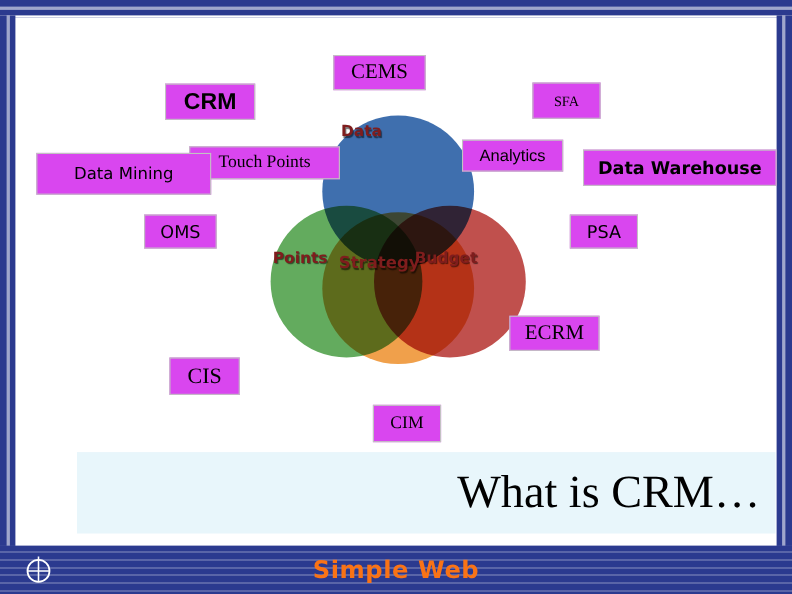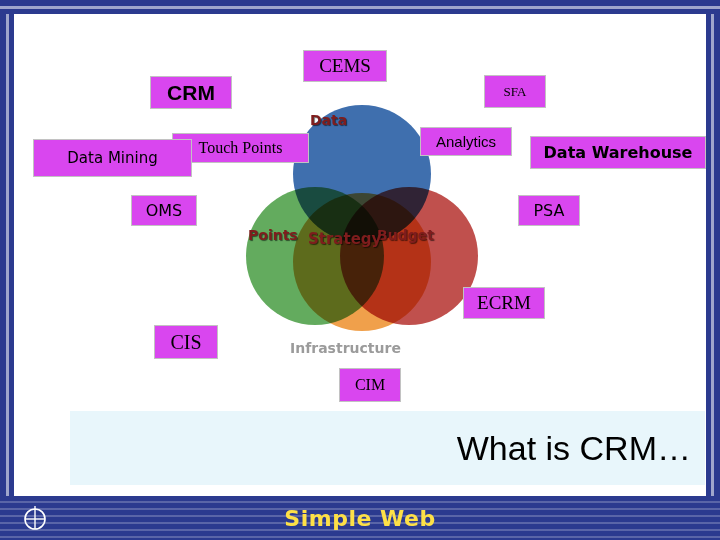--- a/index.html
+++ b/index.html
@@ -91,21 +91,21 @@
     width: 720px; height: 44px;
     display: flex;
     align-items: center;
     justify-content: center;
     white-space: nowrap;
   }
   .footer-brand {
     font-family: "DejaVu Sans", sans-serif;
     font-weight: bold;
     font-size: 22px;
-    color: #fde047;
+    color: #f97316;
     letter-spacing: 0.5px;
   }
   .footer-tag {
     font-family: "DejaVu Sans", sans-serif;
     font-size: 14px;
     color: #dfe3f5;
     margin-left: 2px;
   }
 
   
@@ -172,22 +172,22 @@
     left: 70px; top: 411px;
     width: 635px; height: 74px;
     background: #e8f6fb;
     display: flex;
     align-items: center;
     justify-content: flex-end;
     box-sizing: border-box;
     padding-right: 14px;
   }
   .caption-text {
-    font-family: Liberation Sans, sans-serif;
-    font-size: 34px;
+    font-family: Liberation Serif, serif;
+    font-size: 42px;
     color: #000000;
     white-space: nowrap;
   }
 </style>
 </head>
 <body>
 
 <div class="topbar"></div>
 <div class="topbar-inner"></div>
 <div class="leftbar"></div>
@@ -197,21 +197,20 @@
 
 <div class="venn">
   <div class="circle c-data"></div>
   <div class="circle c-people"></div>
   <div class="circle c-budget"></div>
   <div class="circle c-infra"></div>
 
   <div class="venn-label vl-data">Data</div>
   <div class="venn-label vl-people">Points</div>
   <div class="venn-label vl-budget">Budget</div>
-  <div class="venn-label vl-infra">Infrastructure</div>
   <div class="venn-label vl-strategy">Strategy</div>
 </div>
 
 <div class="callout lbl-cems">CEMS</div>
 <div class="callout lbl-crm">CRM</div>
 <div class="callout lbl-sfa">SFA</div>
 <div class="callout lbl-analytics">Analytics</div>
 <div class="callout lbl-touch">Touch Points</div>
 <div class="callout lbl-datamining">Data Mining</div>
 <div class="callout lbl-datawh">Data Warehouse</div>

